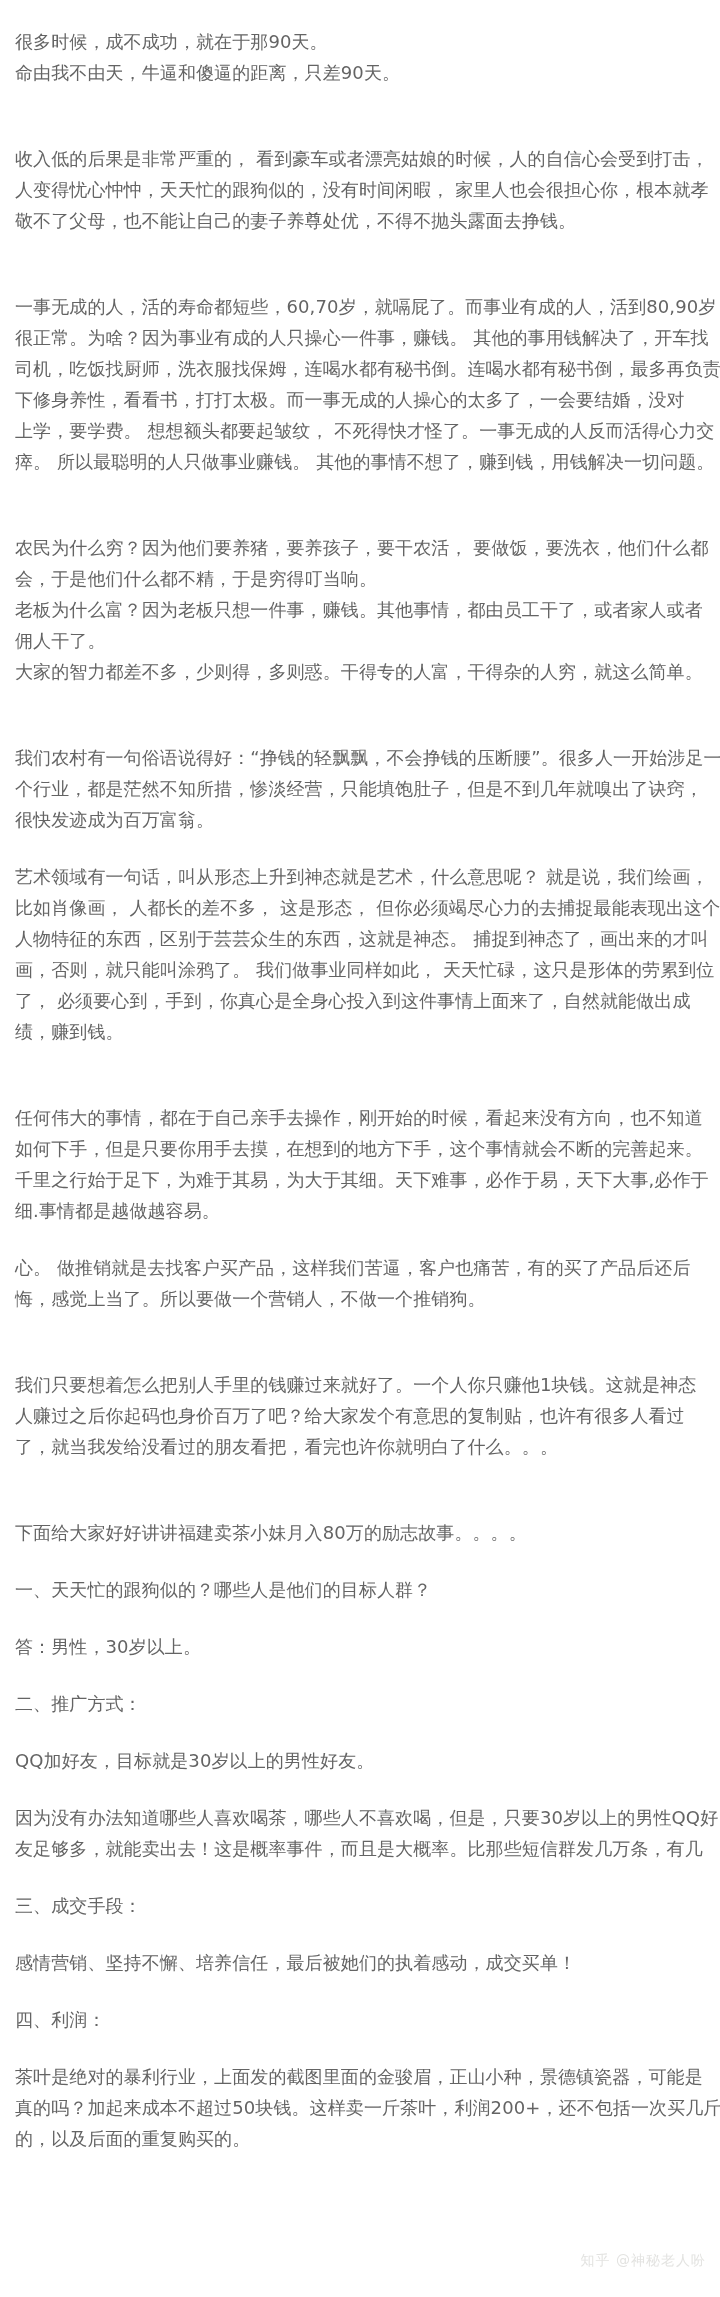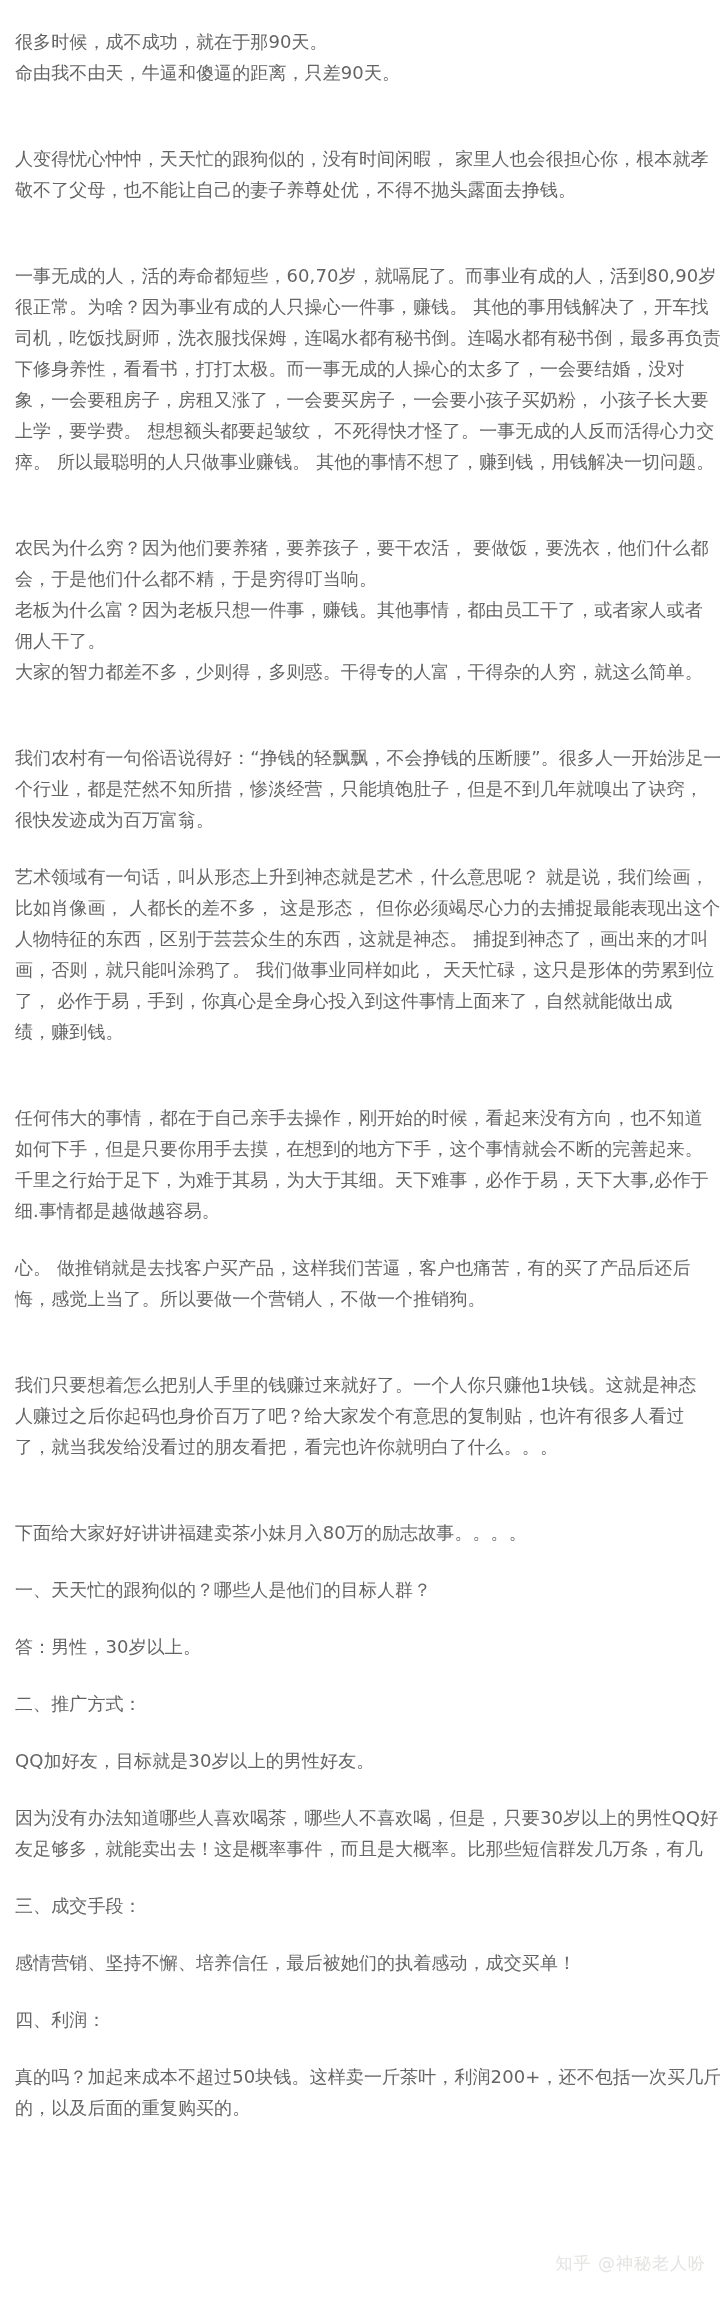--- a/index.html
+++ b/index.html
@@ -25,65 +25,65 @@
   .block.md { margin-top: 26px; }   
   .block.lg { margin-top: 55px; }   
   .line {
     white-space: pre;               
     letter-spacing: 0.1px;
   }
   .watermark {
     position: absolute;
     top: 2252px;
     right: 14px;
-    font-size: 17px;
+    font-size: 14px;
     letter-spacing: 1px;
     color: #e3e3e1;
     white-space: pre;
   }
 </style>
 </head>
 <body style="background: rgb(255, 255, 255);">
 
 <div class="article" style="color: rgb(100, 100, 100);">
     <div class="block first">
       <div class="line">很多时候，成不成功，就在于那90天。</div>
       <div class="line">命由我不由天，牛逼和傻逼的距离，只差90天。</div>
     </div>
     <div class="block lg">
+      <div class="line">收入低的后果是非常严重的， 看到豪车或者漂亮姑娘的时候，人的自信心会受到打击，</div>
       <div class="line">人变得忧心忡忡，天天忙的跟狗似的，没有时间闲暇， 家里人也会很担心你，根本就孝</div>
       <div class="line">敬不了父母，也不能让自己的妻子养尊处优，不得不抛头露面去挣钱。</div>
     </div>
     <div class="block lg">
       <div class="line">一事无成的人，活的寿命都短些，60,70岁，就嗝屁了。而事业有成的人，活到80,90岁</div>
       <div class="line">很正常。为啥？因为事业有成的人只操心一件事，赚钱。 其他的事用钱解决了，开车找</div>
       <div class="line">司机，吃饭找厨师，洗衣服找保姆，连喝水都有秘书倒。连喝水都有秘书倒，最多再负责</div>
       <div class="line">下修身养性，看看书，打打太极。而一事无成的人操心的太多了，一会要结婚，没对</div>
-      <div class="line">象，一会要租房子，房租又涨了，一会要买房子，一会要小孩子买奶粉， 小孩子长大要</div>
       <div class="line">上学，要学费。 想想额头都要起皱纹， 不死得快才怪了。一事无成的人反而活得心力交</div>
       <div class="line">瘁。 所以最聪明的人只做事业赚钱。 其他的事情不想了，赚到钱，用钱解决一切问题。</div>
     </div>
     <div class="block lg">
       <div class="line">农民为什么穷？因为他们要养猪，要养孩子，要干农活， 要做饭，要洗衣，他们什么都</div>
       <div class="line">会，于是他们什么都不精，于是穷得叮当响。</div>
       <div class="line">老板为什么富？因为老板只想一件事，赚钱。其他事情，都由员工干了，或者家人或者</div>
       <div class="line">佣人干了。</div>
       <div class="line">大家的智力都差不多，少则得，多则惑。干得专的人富，干得杂的人穷，就这么简单。</div>
     </div>
     <div class="block lg">
       <div class="line">我们农村有一句俗语说得好：“挣钱的轻飘飘，不会挣钱的压断腰”。很多人一开始涉足一</div>
       <div class="line">个行业，都是茫然不知所措，惨淡经营，只能填饱肚子，但是不到几年就嗅出了诀窍，</div>
       <div class="line">很快发迹成为百万富翁。</div>
     </div>
     <div class="block md">
       <div class="line">艺术领域有一句话，叫从形态上升到神态就是艺术，什么意思呢？ 就是说，我们绘画，</div>
       <div class="line">比如肖像画， 人都长的差不多， 这是形态， 但你必须竭尽心力的去捕捉最能表现出这个</div>
       <div class="line">人物特征的东西，区别于芸芸众生的东西，这就是神态。 捕捉到神态了，画出来的才叫</div>
       <div class="line">画，否则，就只能叫涂鸦了。 我们做事业同样如此， 天天忙碌，这只是形体的劳累到位</div>
-      <div class="line">了， 必作于易，手到，你真心是全身心投入到这件事情上面来了，自然就能做出成</div>
+      <div class="line">了， 必须要心到，手到，你真心是全身心投入到这件事情上面来了，自然就能做出成</div>
       <div class="line">绩，赚到钱。</div>
     </div>
     <div class="block lg">
       <div class="line">任何伟大的事情，都在于自己亲手去操作，刚开始的时候，看起来没有方向，也不知道</div>
       <div class="line">如何下手，但是只要你用手去摸，在想到的地方下手，这个事情就会不断的完善起来。</div>
       <div class="line">千里之行始于足下，为难于其易，为大于其细。天下难事，必作于易，天下大事,必作于</div>
       <div class="line">细.事情都是越做越容易。</div>
     </div>
     <div class="block md">
       <div class="line">心。 做推销就是去找客户买产品，这样我们苦逼，客户也痛苦，有的买了产品后还后</div>
@@ -116,18 +116,19 @@
     <div class="block md">
       <div class="line">三、成交手段：</div>
     </div>
     <div class="block md">
       <div class="line">感情营销、坚持不懈、培养信任，最后被她们的执着感动，成交买单！</div>
     </div>
     <div class="block md">
       <div class="line">四、利润：</div>
     </div>
     <div class="block md">
+      <div class="line">茶叶是绝对的暴利行业，上面发的截图里面的金骏眉，正山小种，景德镇瓷器，可能是</div>
       <div class="line">真的吗？加起来成本不超过50块钱。这样卖一斤茶叶，利润200+，还不包括一次买几斤</div>
       <div class="line">的，以及后面的重复购买的。</div>
     </div>
   </div>
 
 <div class="watermark" style="color: rgb(227, 227, 225);">知乎 @神秘老人吩</div>
 
 </body></html>

